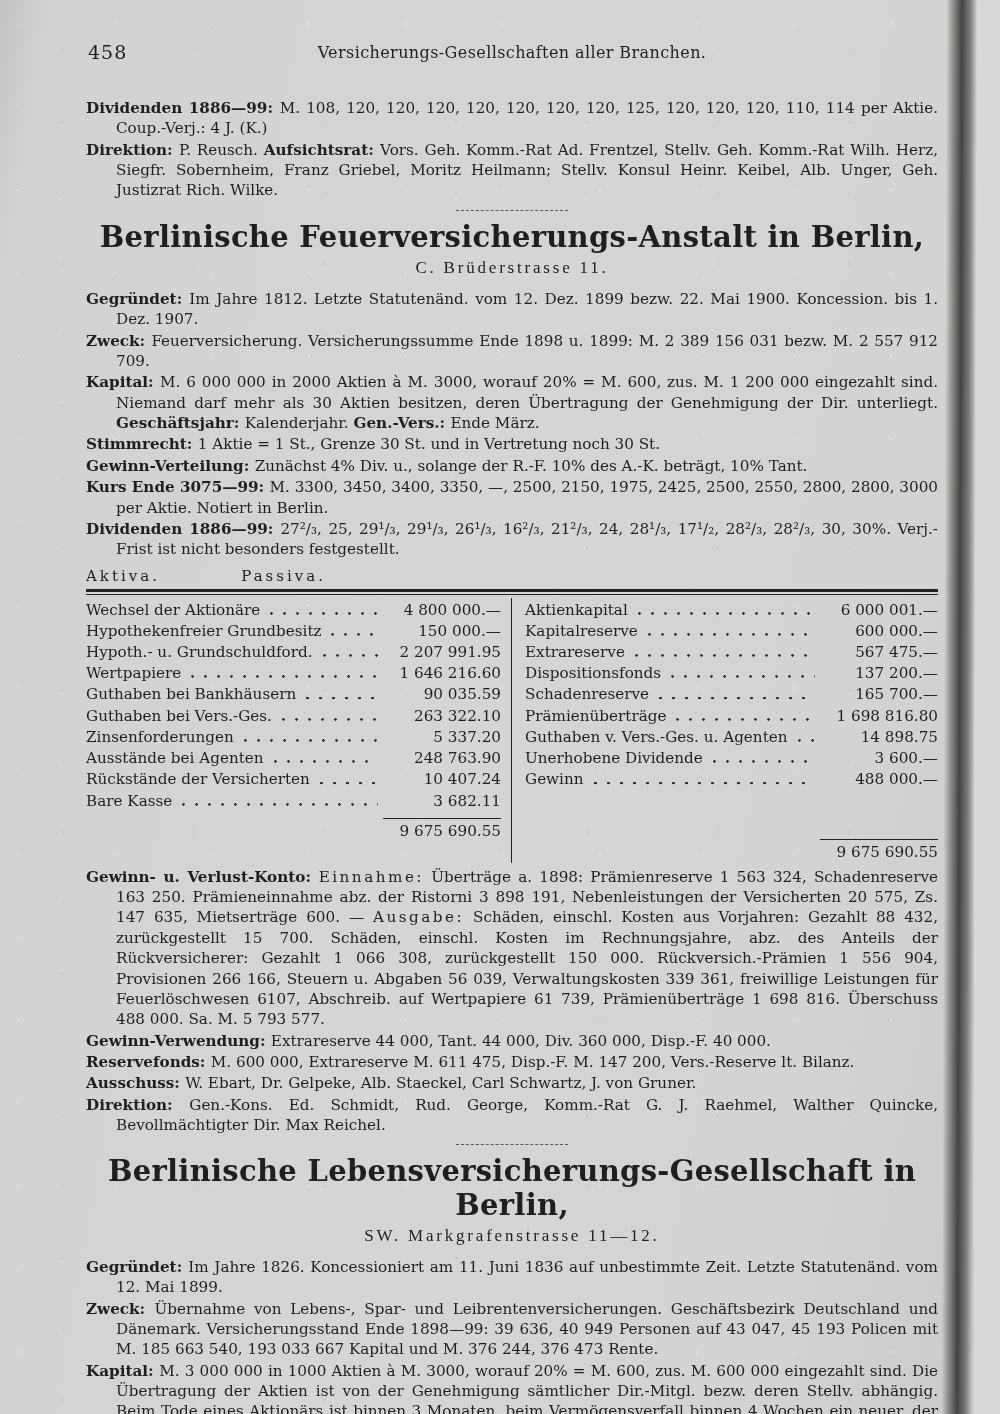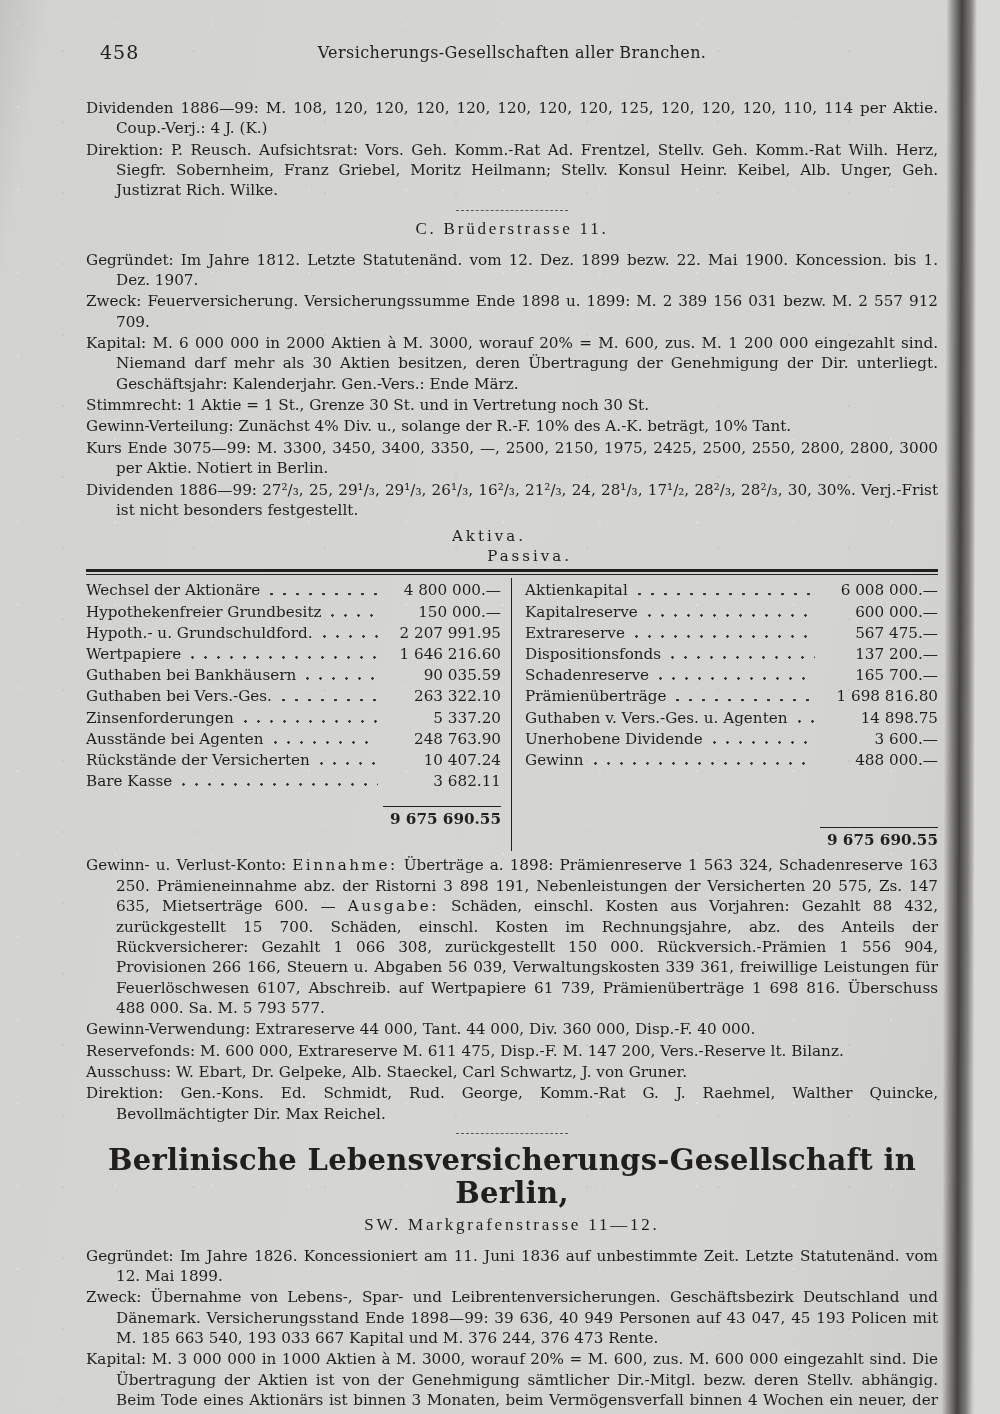--- a/index.html
+++ b/index.html
@@ -11,46 +11,46 @@
   }
   .speckle{position:absolute;inset:0;pointer-events:none;opacity:.5;
     background-image:radial-gradient(circle at 18px 24px, rgba(255,255,255,.5) 1px, rgba(255,255,255,0) 1.6px),
                      radial-gradient(circle at 63px 51px, rgba(90,88,84,.18) 1px, rgba(0,0,0,0) 1.6px);
     background-size:97px 83px, 131px 71px;}
   .edge-light{position:absolute;top:0;bottom:0;right:0;width:26px;background:#d8d8d6;}
   .edge-band{position:absolute;top:-8px;bottom:-8px;right:25px;width:31px;transform:rotate(.2deg);
     background:linear-gradient(90deg, rgba(72,70,66,0) 0%, rgba(72,70,66,.45) 20%, rgba(44,42,40,.85) 50%, rgba(60,58,55,.55) 78%, rgba(72,70,66,0) 100%);}
   .content{position:absolute;left:86px;top:40px;width:852px;font-size:15.2px;line-height:1.34;}
   .page-head{position:relative;height:26px;margin-bottom:32px;}
-  .page-num{position:absolute;left:14px;top:0;font-size:19px;letter-spacing:1px;}
+  .page-num{position:absolute;left:2px;top:0;font-size:19px;letter-spacing:1px;}
   .running-title{text-align:center;font-size:16px;letter-spacing:.4px;padding-top:2px;}
   .entry{margin:0 0 1px 0;padding-left:30px;text-indent:-30px;text-align:justify;}
-  .lbl{font-weight:normal;}
+  .lbl{font-weight:bold;}
   .spaced{letter-spacing:2.5px;}
   .sep{width:112px;margin:9px auto 7px;border-top:1px dashed #5a5854;height:0;}
   .company-title{font-size:29px;font-weight:bold;text-align:center;margin:10px 0 2px;letter-spacing:.3px;line-height:1.15;}
   .company-address{font-size:17px;text-align:center;letter-spacing:2.8px;margin:3px 0 9px;font-family:Liberation Serif, serif;}
   .balance{margin:6px 0 4px;}
-  .bal-head{display:flex;align-items:center;flex-direction:column;}
+  .bal-head{display:flex;align-items:flex-end;}
   .bal-side{width:120px;font-size:15px;letter-spacing:3px;}
   .bal-side.right{text-align:right;}
   .bal-title{flex:1;text-align:center;font-weight:bold;font-size:16.5px;}
   .rule2{height:3px;background:#232120;margin-top:3px;}
   .rule1{height:1px;background:#232120;margin:2px 0 3px;}
   .cols{display:flex;}
   .col{width:50%;box-sizing:border-box;padding-top:2px;}
   .col-aktiva{border-right:1px solid #232120;padding-right:10px;}
   .col-passiva{padding-left:13px;}
   .brow{display:flex;align-items:baseline;line-height:21.2px;}
   .blabel{white-space:nowrap;}
   .leader{flex:1;align-self:stretch;margin:0 5px;
     background-image:radial-gradient(circle at 50% 64%, #343230 1.1px, rgba(0,0,0,0) 1.5px);
     background-size:13px 100%;background-repeat:repeat-x;}
   .bamount{min-width:118px;text-align:right;white-space:nowrap;}
-  .brow.total{justify-content:flex-end;margin-top:14px;font-weight:bold;}
+  .brow.total{justify-content:flex-end;margin-top:6px;}
   .total .bamount{border-top:1px solid #232120;padding-top:2px;}
   .spacer{height:42px;}
 </style>
 </head>
 <body>
 
 <div class="page">
   <div class="speckle"></div>
   <div class="edge-light"></div>
   <div class="edge-band"></div>
@@ -62,20 +62,21 @@
       <div class="running-title">Versicherungs-Gesellschaften aller Branchen.</div>
     </div>
 
     <div>
         <p class="entry"><span class="lbl">Dividenden 1886—99: </span><span class="">M. 108, 120, 120, 120, 120, 120, 120, 120, 125, 120, 120, 120, 110, 114 per Aktie. Coup.-Verj.: 4 J. (K.)</span></p>
         <p class="entry"><span class="lbl">Direktion: </span><span class="">P. Reusch. </span><span class="lbl">Aufsichtsrat: </span><span class="">Vors. Geh. Komm.-Rat Ad. Frentzel, Stellv. Geh. Komm.-Rat Wilh. Herz, Siegfr. Sobernheim, Franz Griebel, Moritz Heilmann; Stellv. Konsul Heinr. Keibel, Alb. Unger, Geh. Justizrat Rich. Wilke.</span></p>
       </div>
 
     <div class="sep"></div>
 
+    <div class="company-title">Berlinische Feuerversicherungs-Anstalt in Berlin,</div>
     <div class="company-address">C. Brüderstrasse 11.</div>
 
     <div>
         <p class="entry"><span class="lbl">Gegründet: </span><span class="">Im Jahre 1812. Letzte Statutenänd. vom 12. Dez. 1899 bezw. 22. Mai 1900. Koncession. bis 1. Dez. 1907.</span></p>
         <p class="entry"><span class="lbl">Zweck: </span><span class="">Feuerversicherung. Versicherungssumme Ende 1898 u. 1899: M. 2 389 156 031 bezw. M. 2 557 912 709.</span></p>
         <p class="entry"><span class="lbl">Kapital: </span><span class="">M. 6 000 000 in 2000 Aktien à M. 3000, worauf 20% = M. 600, zus. M. 1 200 000 eingezahlt sind. Niemand darf mehr als 30 Aktien besitzen, deren Übertragung der Genehmigung der Dir. unterliegt. </span><span class="lbl">Geschäftsjahr: </span><span class="">Kalenderjahr. </span><span class="lbl">Gen.-Vers.: </span><span class="">Ende März.</span></p>
         <p class="entry"><span class="lbl">Stimmrecht: </span><span class="">1 Aktie = 1 St., Grenze 30 St. und in Vertretung noch 30 St.</span></p>
         <p class="entry"><span class="lbl">Gewinn-Verteilung: </span><span class="">Zunächst 4% Div. u., solange der R.-F. 10% des A.-K. beträgt, 10% Tant.</span></p>
         <p class="entry"><span class="lbl">Kurs Ende 3075—99: </span><span class="">M. 3300, 3450, 3400, 3350, —, 2500, 2150, 1975, 2425, 2500, 2550, 2800, 2800, 3000 per Aktie. Notiert in Berlin.</span></p>
         <p class="entry"><span class="lbl">Dividenden 1886—99: </span><span class="">27²/₃, 25, 29¹/₃, 29¹/₃, 26¹/₃, 16²/₃, 21²/₃, 24, 28¹/₃, 17¹/₂, 28²/₃, 28²/₃, 30, 30%. Verj.-Frist ist nicht besonders festgestellt.</span></p>
@@ -144,21 +145,21 @@
             </div>
           <div class="brow total">
             <span class="bamount">9 675 690.55</span>
           </div>
         </div>
         <div class="col col-passiva">
           <div>
               <div class="brow">
                 <span class="blabel">Aktienkapital</span>
                 <span class="leader"></span>
-                <span class="bamount">6 008 000.—</span>
+                <span class="bamount">6 000 001.—</span>
               </div>
               <div class="brow">
                 <span class="blabel">Kapitalreserve</span>
                 <span class="leader"></span>
                 <span class="bamount">600 000.—</span>
               </div>
               <div class="brow">
                 <span class="blabel">Extrareserve</span>
                 <span class="leader"></span>
                 <span class="bamount">567 475.—</span>

